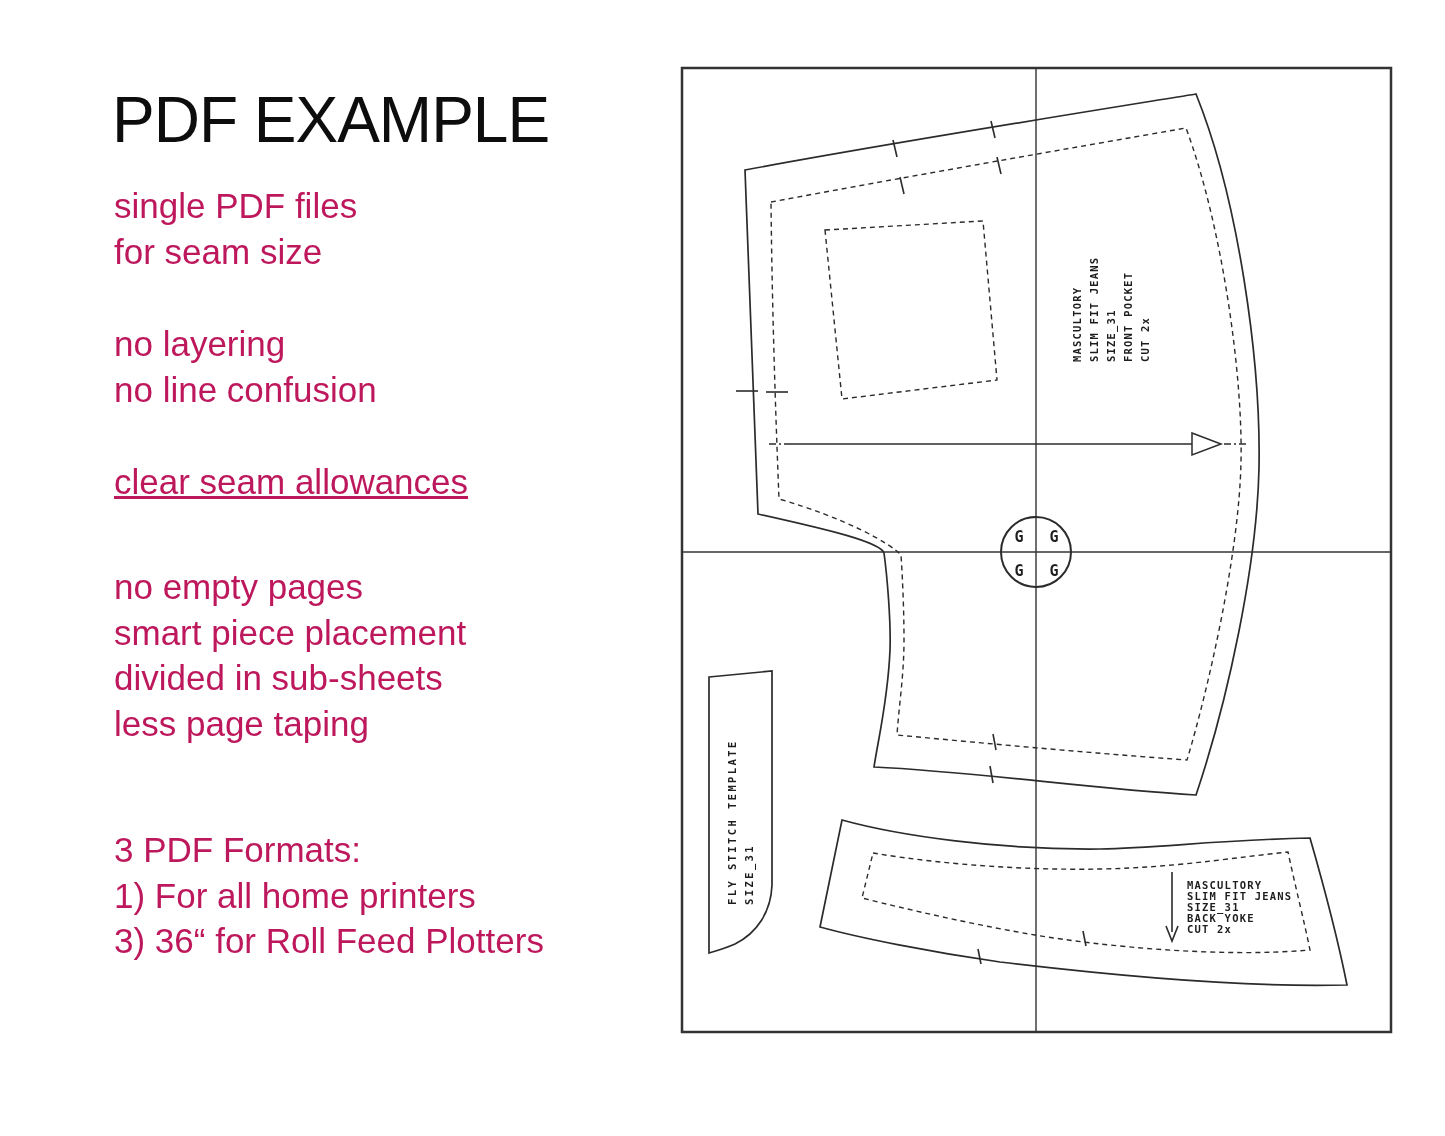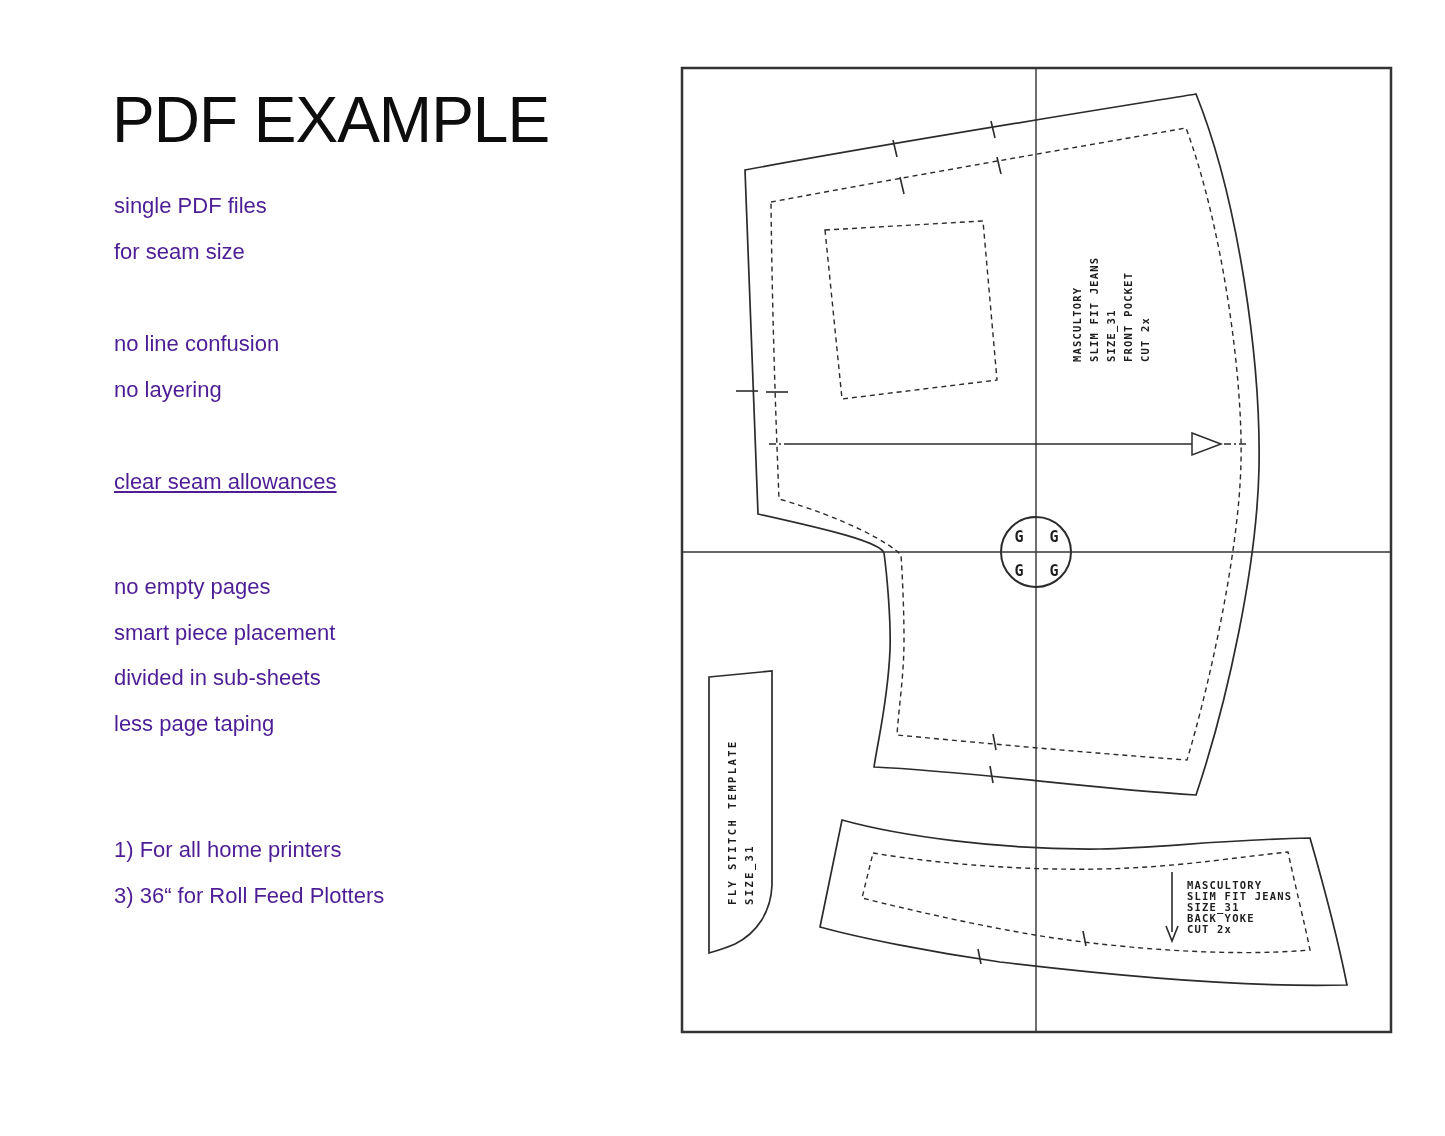--- a/index.html
+++ b/index.html
@@ -15,23 +15,23 @@
   .title{
     left:112px;top:72px;
     font-size:64px;
     letter-spacing:-1px;
     color:#0d0d0d;
     white-space:nowrap;
     margin-top:11px;
   }
   .para{
     left:114px;
-    font-size:22px;
+    font-size:35px;
     line-height:45.5px;
-    color:#4c1d95;
+    color:#be185d;
     white-space:nowrap;
   }
   .p0{top:183px;}
   .p1{top:321px;}
   .p2{top:459px;text-decoration:underline;}
   .p3{top:564px;}
   .p4{top:827px;}
   svg{position:absolute;left:0;top:0;}
   .cadtxt{
     font-family:"DejaVu Sans Mono", monospace;
@@ -52,36 +52,37 @@
 <body>
 
 <div class="abs title">PDF EXAMPLE</div>
 
 <div class="abs para p0">
   <div>single PDF files</div>
   <div>for seam size</div>
 </div>
 
 <div class="abs para p1">
+  <div>no layering</div>
   <div>no line confusion</div>
-  <div>no layering</div>
 </div>
 
 <div class="abs para p2">
   <div>clear seam allowances</div>
 </div>
 
 <div class="abs para p3">
   <div>no empty pages</div>
   <div>smart piece placement</div>
   <div>divided in sub-sheets</div>
   <div>less page taping</div>
 </div>
 
 <div class="abs para p4">
+  <div>3 PDF Formats:</div>
   <div>1) For all home printers</div>
   <div>3) 36“ for Roll Feed Plotters</div>
 </div>
 
 <svg width="1445" height="1136" viewBox="0 0 1445 1136">
 
   <rect x="682" y="68" width="709" height="964" fill="none" stroke="#333333" stroke-width="2.5"></rect>
   <line x1="1036" y1="68" x2="1036" y2="1032" stroke="#333333" stroke-width="1.4"></line>
   <line x1="682" y1="552" x2="1391" y2="552" stroke="#333333" stroke-width="1.4"></line>
 

